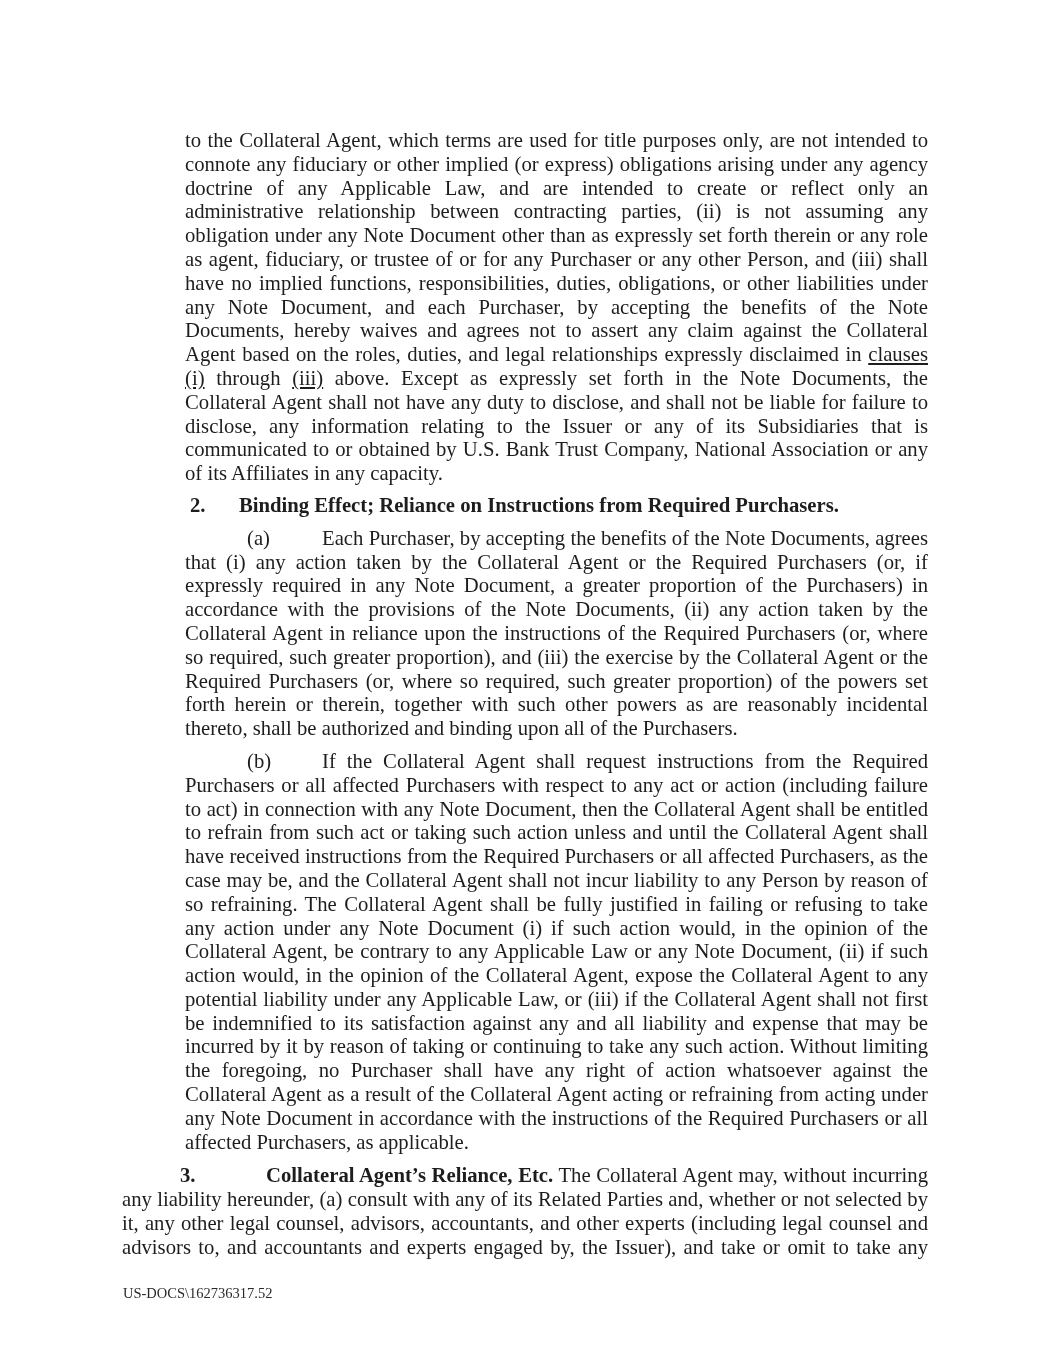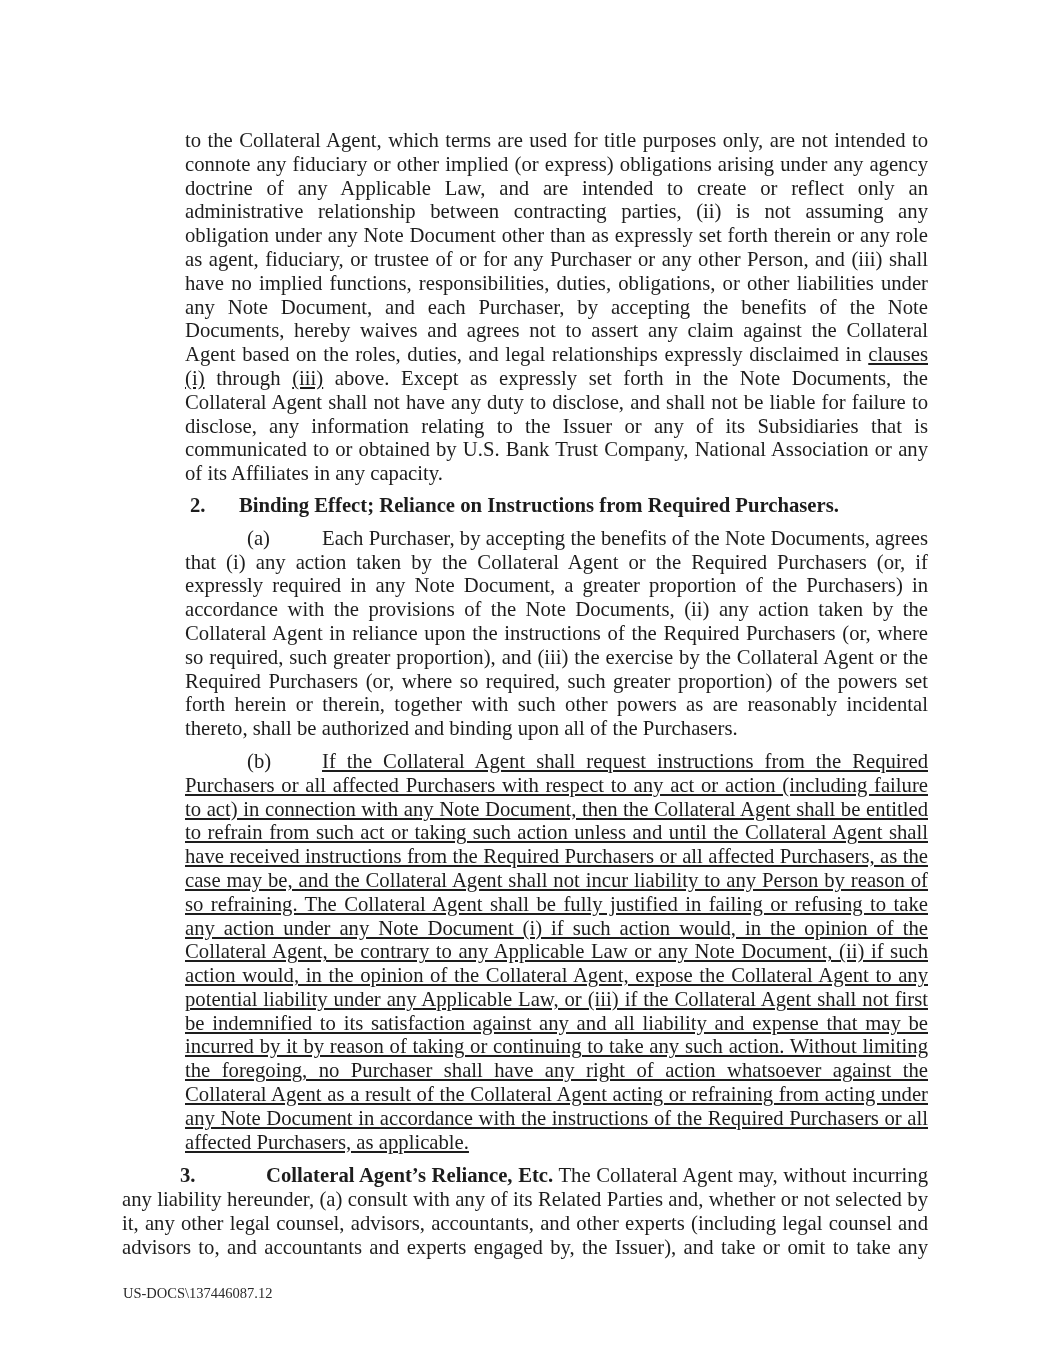--- a/index.html
+++ b/index.html
@@ -39,21 +39,21 @@
   .tabnum {
     display: inline-block;
     width: 49px;
     text-indent: 0;
     font-weight: bold;
   }
   .sub {
     margin-top: 8.5px;
     text-indent: 62px;
   }
-  .sub.pb { margin-top: 9px; text-decoration: underline; }
+  .sub.pb { margin-top: 9px; }
   .sublabel {
     display: inline-block;
     width: 75px;
     text-indent: 0;
   }
   .sec3 {
     margin-top: 10px;
     text-indent: 58px;
     text-align: justify;
     text-align-last: justify;
@@ -85,14 +85,14 @@
     <p class="h2"><span class="tabnum">2.</span><span>Binding Effect; Reliance on Instructions from Required Purchasers.</span></p>
 
     <p class="indent justify sub"><span class="sublabel">(a)</span><span>Each Purchaser, by accepting the benefits of the Note Documents, agrees that (i) any action taken by the Collateral Agent or the Required Purchasers (or, if expressly required in any Note Document, a greater proportion of the Purchasers) in accordance with the provisions of the Note Documents, (ii) any action taken by the Collateral Agent in reliance upon the instructions of the Required Purchasers (or, where so required, such greater proportion), and (iii) the exercise by the Collateral Agent or the Required Purchasers (or, where so required, such greater proportion) of the powers set forth herein or therein, together with such other powers as are reasonably incidental thereto, shall be authorized and binding upon all of the Purchasers.</span></p>
 
     <p class="indent justify sub pb"><span class="sublabel">(b)</span><span>If the Collateral Agent shall request instructions from the Required Purchasers or all affected Purchasers with respect to any act or action (including failure to act) in connection with any Note Document, then the Collateral Agent shall be entitled to refrain from such act or taking such action unless and until the Collateral Agent shall have received instructions from the Required Purchasers or all affected Purchasers, as the case may be, and the Collateral Agent shall not incur liability to any Person by reason of so refraining. The Collateral Agent shall be fully justified in failing or refusing to take any action under any Note Document (i) if such action would, in the opinion of the Collateral Agent, be contrary to any Applicable Law or any Note Document, (ii) if such action would, in the opinion of the Collateral Agent, expose the Collateral Agent to any potential liability under any Applicable Law, or (iii) if the Collateral Agent shall not first be indemnified to its satisfaction against any and all liability and expense that may be incurred by it by reason of taking or continuing to take any such action. Without limiting the foregoing, no Purchaser shall have any right of action whatsoever against the Collateral Agent as a result of the Collateral Agent acting or refraining from acting under any Note Document in accordance with the instructions of the Required Purchasers or all affected Purchasers, as applicable.</span></p>
 
     <p class="sec3"><span class="tabnum3">3.</span><span class="b">Collateral Agent’s Reliance, Etc.</span><span> The Collateral Agent may, without incurring any liability hereunder, (a) consult with any of its Related Parties and, whether or not selected by it, any other legal counsel, advisors, accountants, and other experts (including legal counsel and advisors to, and accountants and experts engaged by, the Issuer), and take or omit to take any</span></p>
 
   </div>
 
-  <div class="footer">US-DOCS\137446087.12</div>
+  <div class="footer">US-DOCS\162736317.52</div>
 </div>
 
 </body></html>

